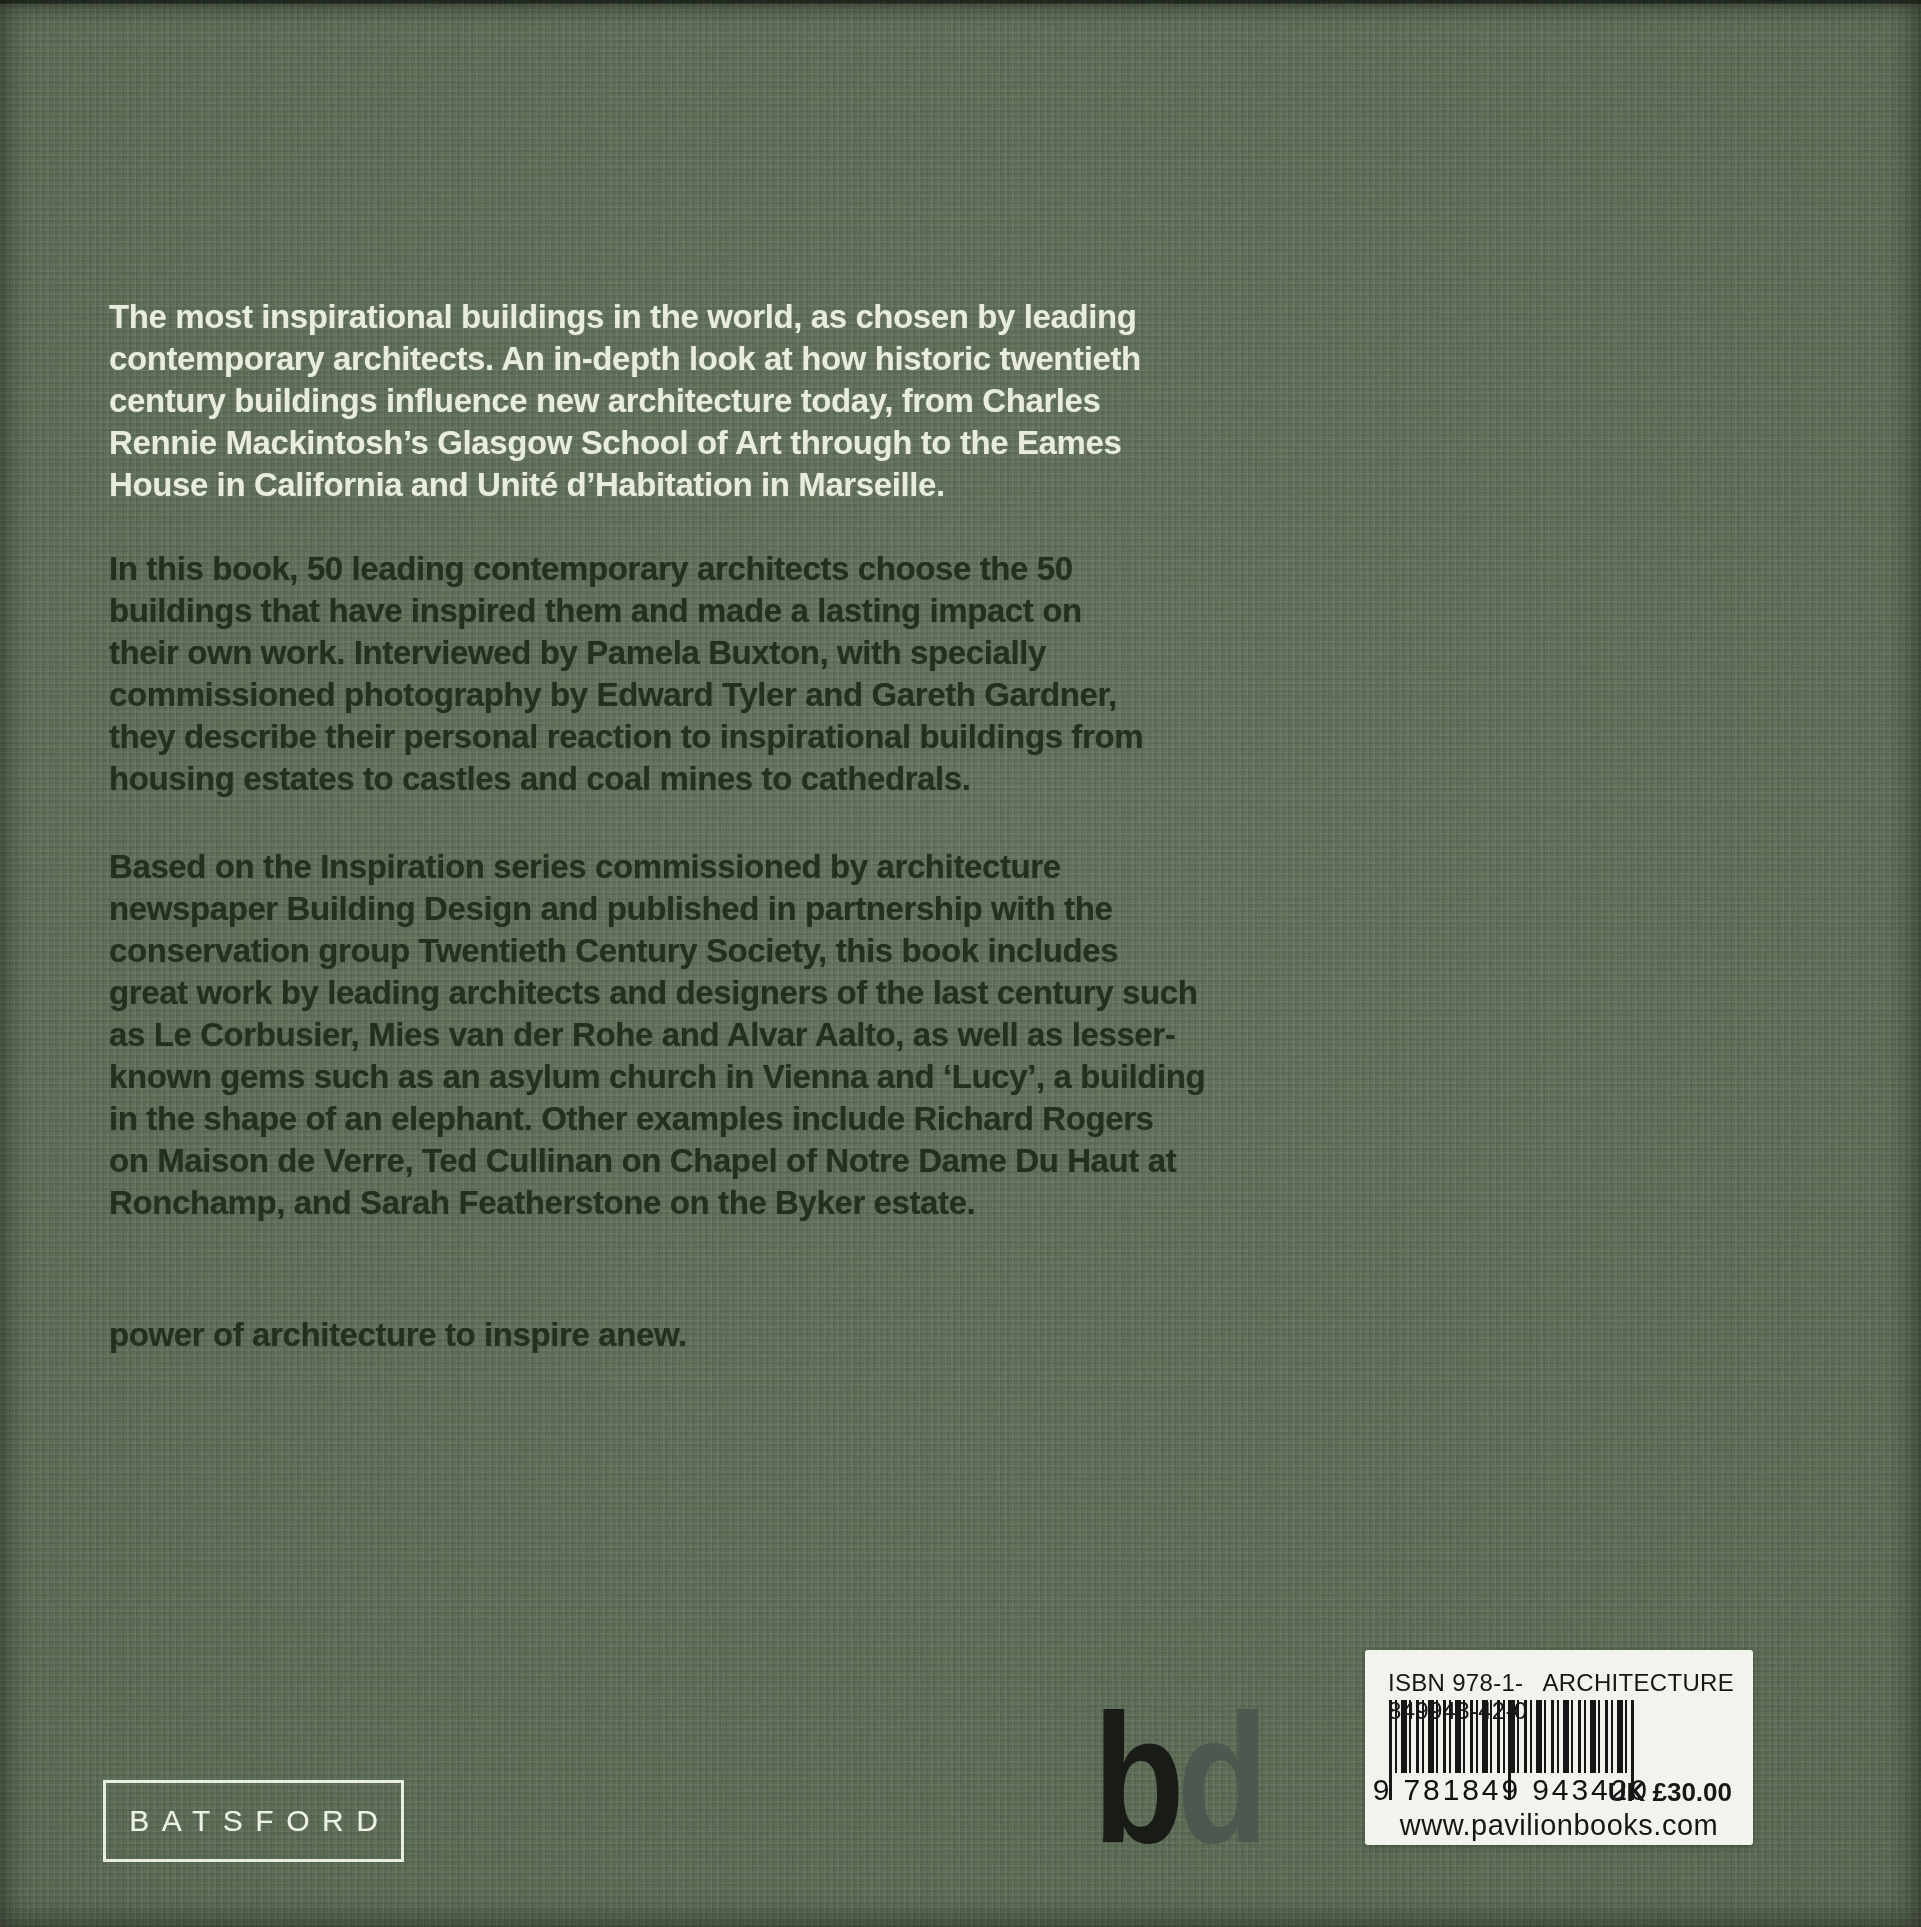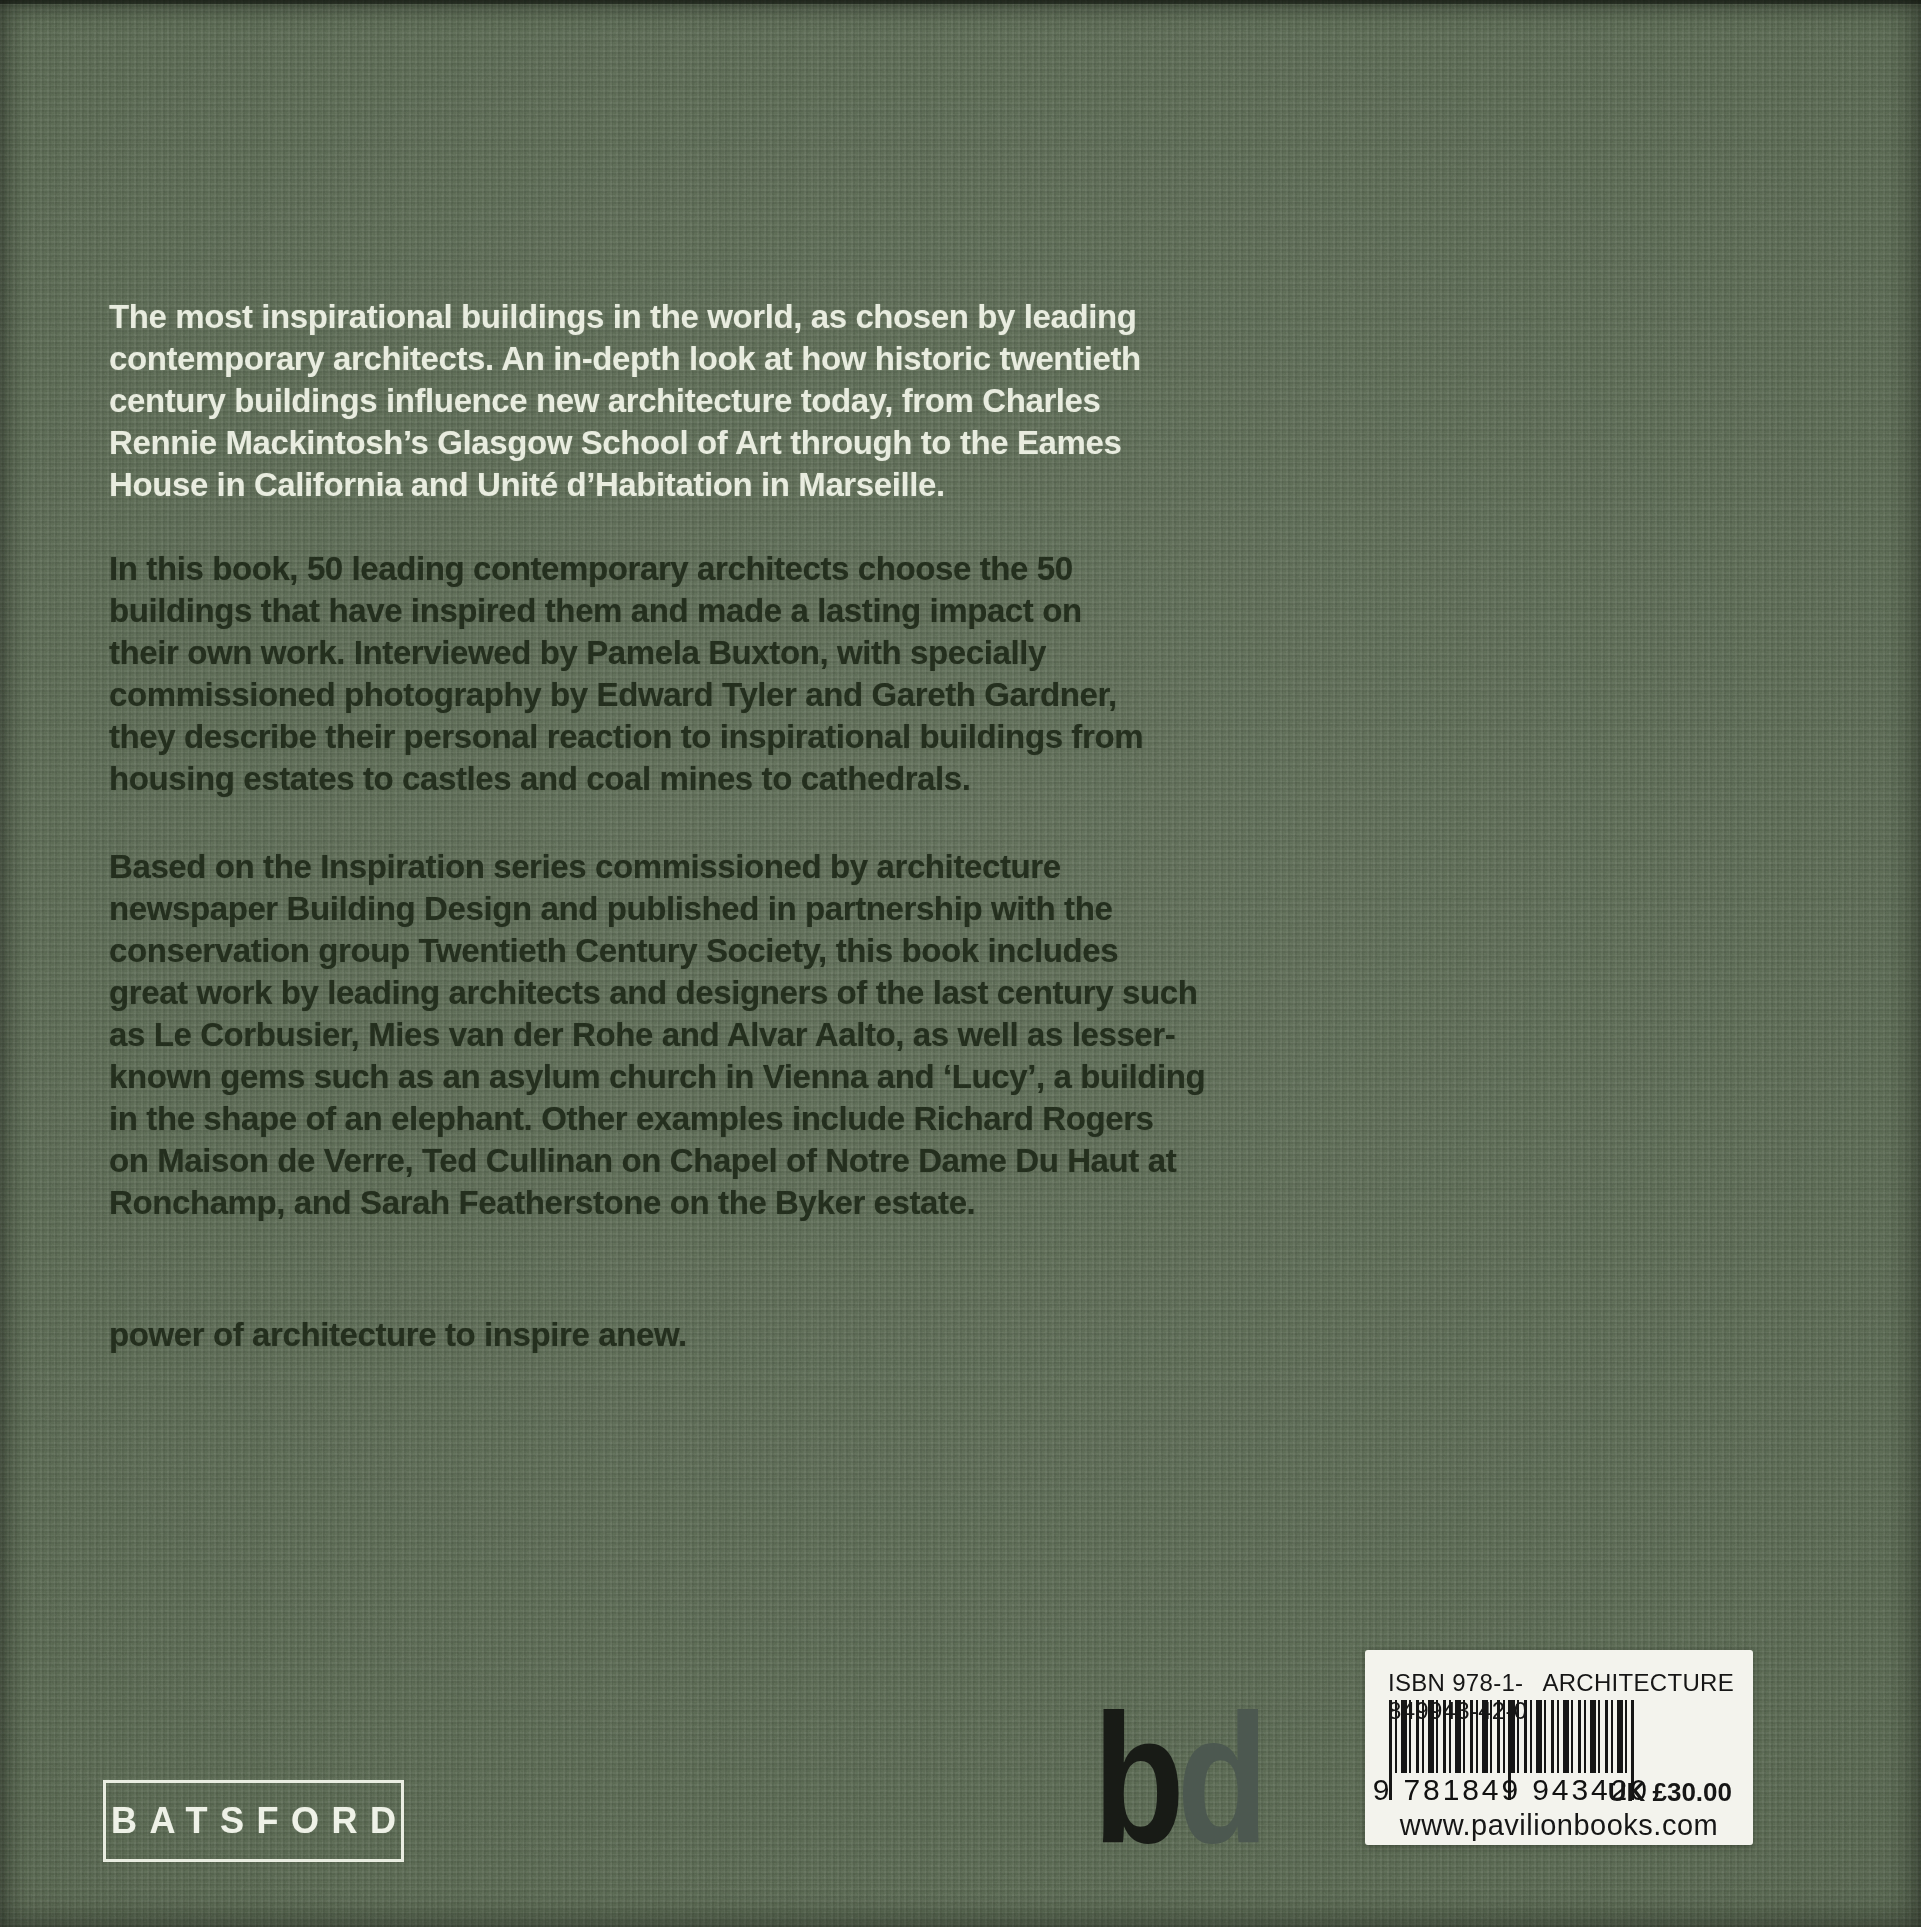--- a/index.html
+++ b/index.html
@@ -51,21 +51,21 @@
   
   .batsford {
     position: absolute;
     left: 103px; top: 1780px;
     width: 301px; height: 82px;
     border: 3.8px solid #e9ede1;
     display: flex; align-items: center; justify-content: center;
     color: #eef1e7;
   }
   .batsford span {
-    font-size: 36px; font-weight: bold;
+    font-size: 30px; font-weight: normal;
     letter-spacing: 12.5px; margin-right: -12.5px;
     text-shadow: 0 0 1px rgba(240,245,230,0.4);
   }
 
   
   .bd-logo {
     position: absolute;
     left: 1093px; top: 1687px;
     font-size: 183px; line-height: 183px; font-weight: bold;
     letter-spacing: -9.6px;

